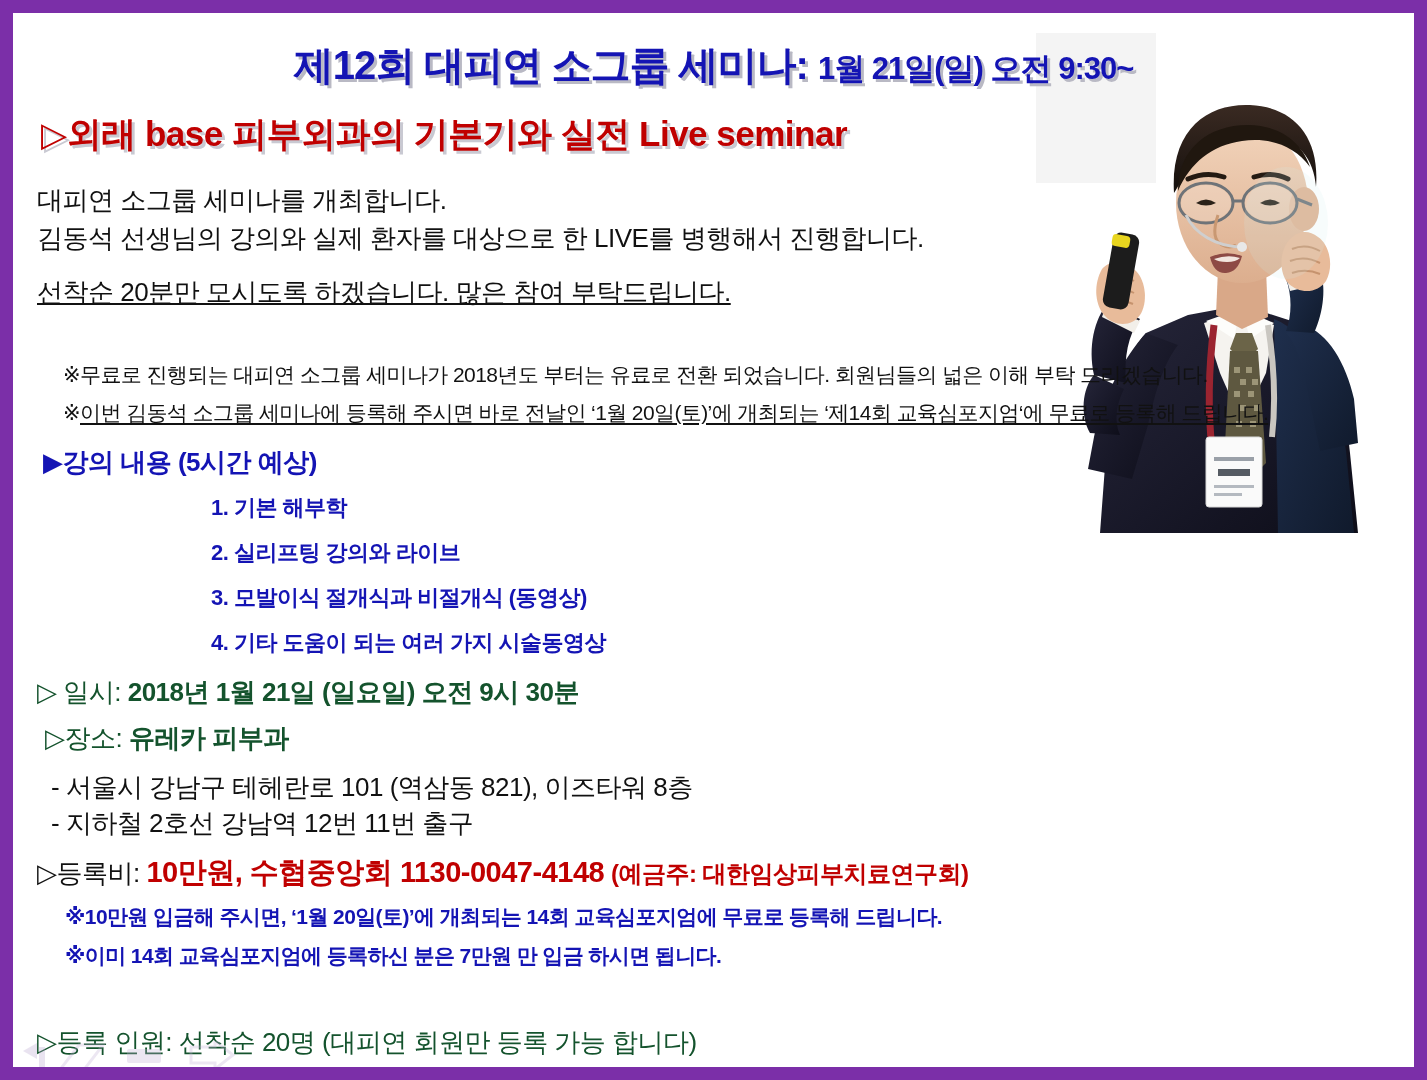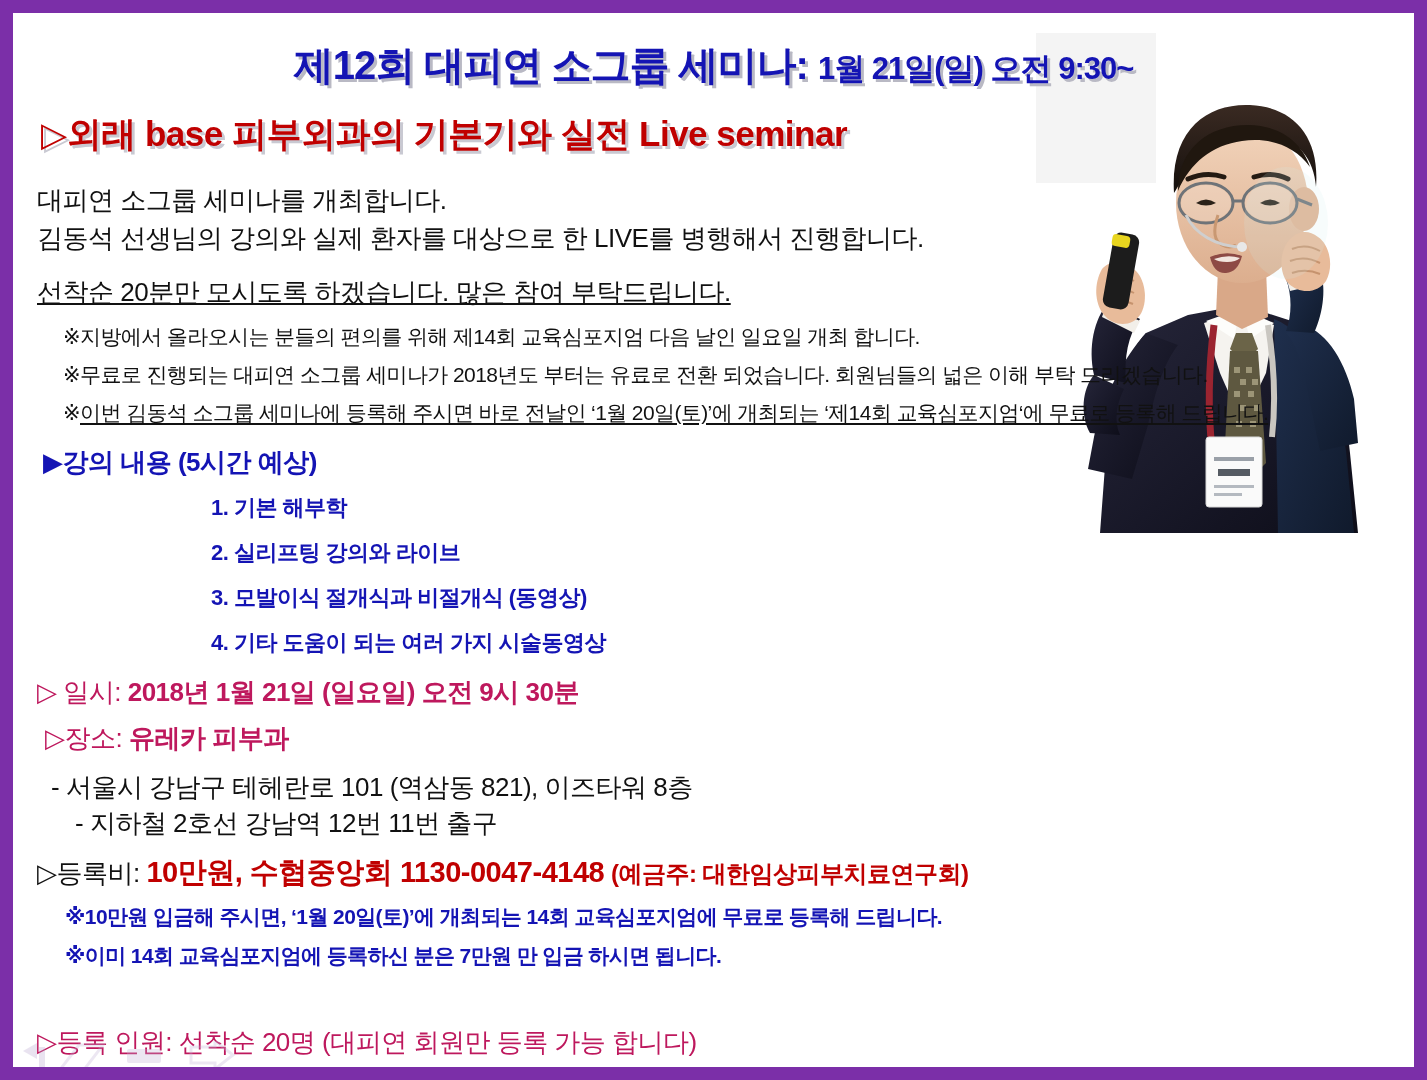--- a/index.html
+++ b/index.html
@@ -89,21 +89,21 @@
     letter-spacing:-0.5px;
   }
   .blue-item{
     color:#1414b4;
     font-weight:bold;
     font-size:22px;
     letter-spacing:-0.5px;
   }
 
   .info-line{
-    color:#be185d;
+    color:#14532d;
     font-size:26px;
     letter-spacing:-0.5px;
   }
   .info-line b{font-weight:bold;}
 
   .addr-line{
     color:#111111;
     font-size:26px;
     letter-spacing:-0.5px;
   }
@@ -274,23 +274,20 @@
       </div>
 
       <div class="row body-line" style="left:24px;top:170px;">대피연 소그룹 세미나를 개최합니다.</div>
 
       <div class="row title-sub">
         <span class="tri-out">▷</span><span>외래 base 피부외과의 기본기와 실전 Live seminar</span>
       </div>
       <div class="row body-line" style="left:24px;top:208px;">김동석 선생님의 강의와 실제 환자를 대상으로 한 LIVE를 병행해서 진행합니다.</div>
       <div class="row body-line" style="left:24px;top:262px;text-decoration:underline;">선착순 20분만 모시도록 하겠습니다. 많은 참여 부탁드립니다.</div>
 
-      <div class="row note-line" style="left:50px;top:310px;">
-        <span>※</span><span>지방에서 올라오시는 분들의 편의를 위해 제14회 교육심포지엄 다음 날인 일요일 개최 합니다.</span>
-      </div>
       <div class="row note-line" style="left:50px;top:348px;">
         <span>※</span><span>무료로 진행되는 대피연 소그룹 세미나가 2018년도 부터는 유료로 전환 되었습니다. 회원님들의 넓은 이해 부탁 드리겠습니다.</span>
       </div>
       <div class="row note-line" style="left:50px;top:386px;">
         <span>※</span><span class="u">이번 김동석 소그룹 세미나에 등록해 주시면 바로 전날인 ‘1월 20일(토)’에 개최되는 ‘제14회 교육심포지엄‘에 무료로 등록해 드립니다.</span>
       </div>
 
       <div class="row blue-head" style="left:30px;top:432px;">
         <span>▶</span><span>강의 내용 (5시간 예상)</span>
       </div>
@@ -302,21 +299,21 @@
       <div class="row info-line" style="left:24px;top:662px;">
         <span>▷</span>
         <span>일시:</span>
         <b>2018년 1월 21일 (일요일) 오전 9시 30분</b>
       </div>
       <div class="row info-line" style="left:24px;top:708px;margin-left:8px;">
         <span>▷</span><span>장소:</span>
         <b>유레카 피부과</b>
       </div>
       <div class="row addr-line" style="left:38px;top:757px;">- 서울시 강남구 테헤란로 101 (역삼동 821), 이즈타워 8층</div>
-      <div class="row addr-line" style="left:38px;top:793px;margin-left:24px;">- 지하철 2호선 강남역 12번 11번 출구</div>
+      <div class="row addr-line" style="left:38px;top:793px;">- 지하철 2호선 강남역 12번 11번 출구</div>
 
       <div class="row fee-line" style="left:24px;top:840px;">
         <span>▷</span><span>등록비:</span>
         <span class="red">10만원, 수협중앙회 1130-0047-4148</span>
         <span class="red-sm">(예금주: 대한임상피부치료연구회)</span>
       </div>
       <div class="row blue-note" style="left:52px;top:890px;">※10만원 입금해 주시면,  ‘1월 20일(토)’에 개최되는 14회 교육심포지엄에 무료로 등록해 드립니다.</div>
       <div class="row blue-note" style="left:52px;top:929px;">※이미 14회 교육심포지엄에 등록하신 분은 7만원 만 입금 하시면 됩니다.</div>
 
       <div class="row info-line" style="left:24px;top:1012px;">

